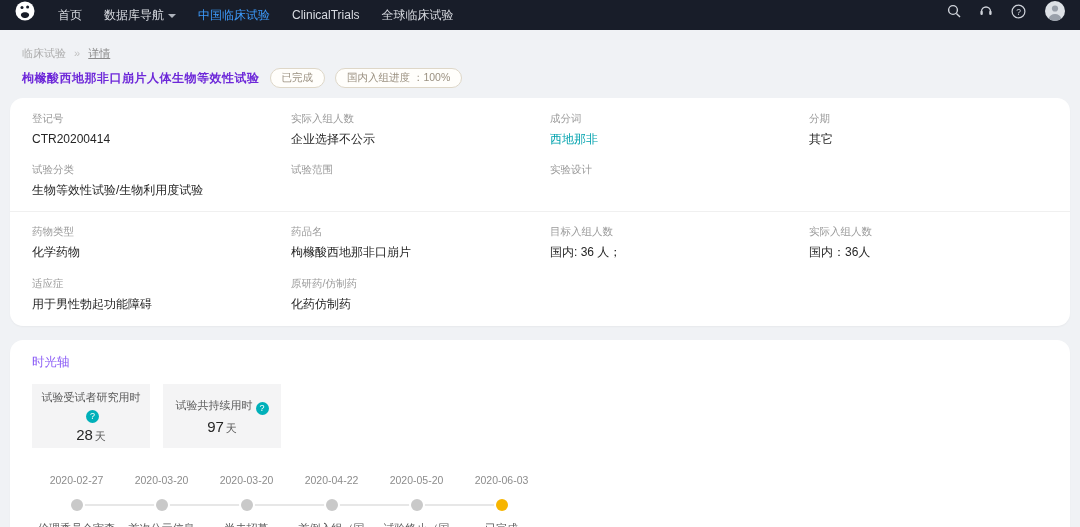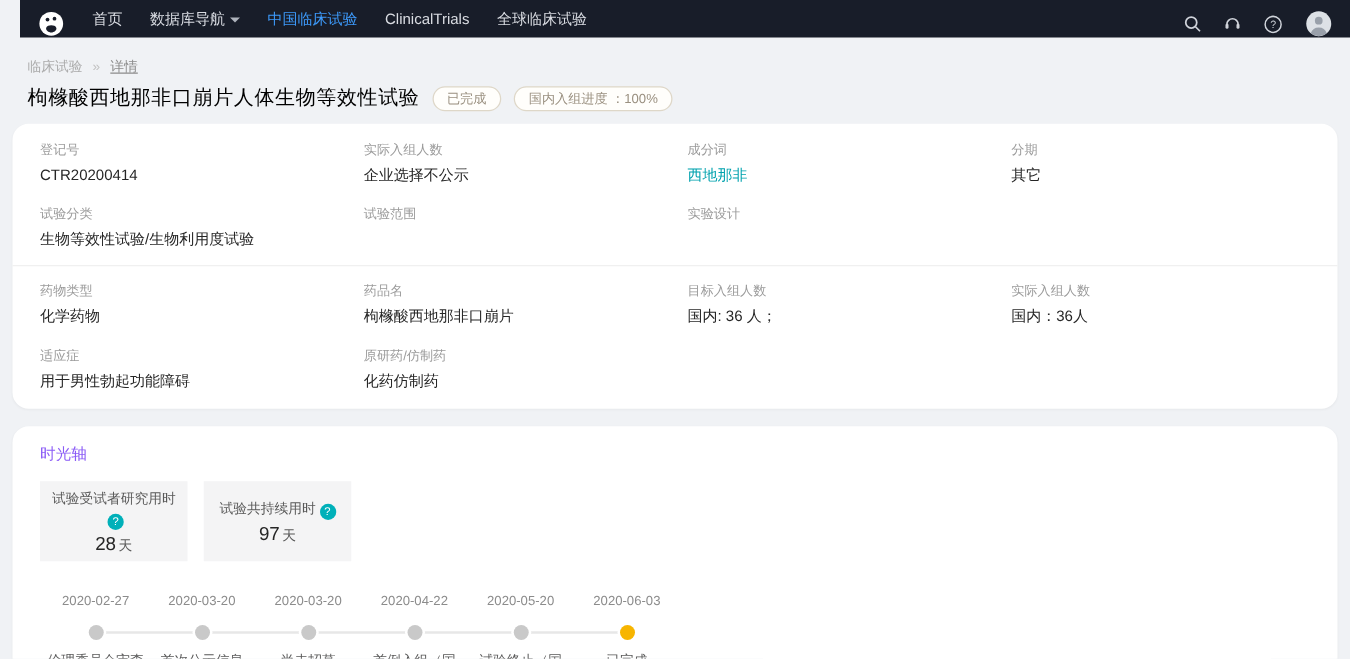--- a/index.html
+++ b/index.html
@@ -5,22 +5,22 @@
   * { margin:0; padding:0; box-sizing:border-box; }
   html,body { width:1080px; height:527px; overflow:hidden; }
   body {
     background:#f0f2f5;
     font-family:"Liberation Sans","DejaVu Sans",sans-serif;
     color:#333;
   }
 
   
   .navbar {
-    height:30px; background:#181d29; display:flex; align-items:flex-end;
-    padding:0 14px; gap:22px;margin-left:16px;
+    height:30px; background:#181d29; display:flex; align-items:flex-start;
+    padding:0 14px; gap:22px;
   }
   .brand { display:flex; align-items:center; }
   .nav-item {
     color:#d9dce2; font-size:12px; cursor:pointer; white-space:nowrap;
     display:flex; align-items:center; gap:4px; line-height:30px;
   }
   .nav-item.active { color:#3d9bfc; }
   .caret {
     width:0; height:0; border-left:4px solid transparent;
     border-right:4px solid transparent; border-top:4px solid #aeb3bc;
@@ -29,21 +29,21 @@
   .nav-right { margin-left:auto; display:flex; align-items:center; gap:18px; }
   .icon-btn { display:flex; align-items:center; cursor:pointer; }
 
   
   .page { padding:8px 10px 0; }
   .breadcrumb { font-size:11px; color:#ababab; margin:8px 12px 7px; }
   .breadcrumb .sep { margin:0 5px; color:#c2c2c2; }
   .breadcrumb .current { color:#8c8c8c;text-decoration:underline; }
 
   .title-row { display:flex; align-items:center; gap:10px; margin:0 12px 10px; }
-  .page-title { font-size:16px; font-weight:normal; color:#000000; letter-spacing:0.5px; }
+  .page-title { font-size:12px; font-weight:bold; color:#6d28d9; letter-spacing:0.5px; }
   .badge {
     font-size:10.5px; color:#9a9080; border:1px solid #ded7c8;
     background:#fffefb; border-radius:10px; padding:2px 11px; white-space:nowrap;
   }
 
   .card {
     background:#fff; border-radius:13px; margin-bottom:14px;
     box-shadow:0 1px 2px rgba(0,0,0,0.04);
   }
 

